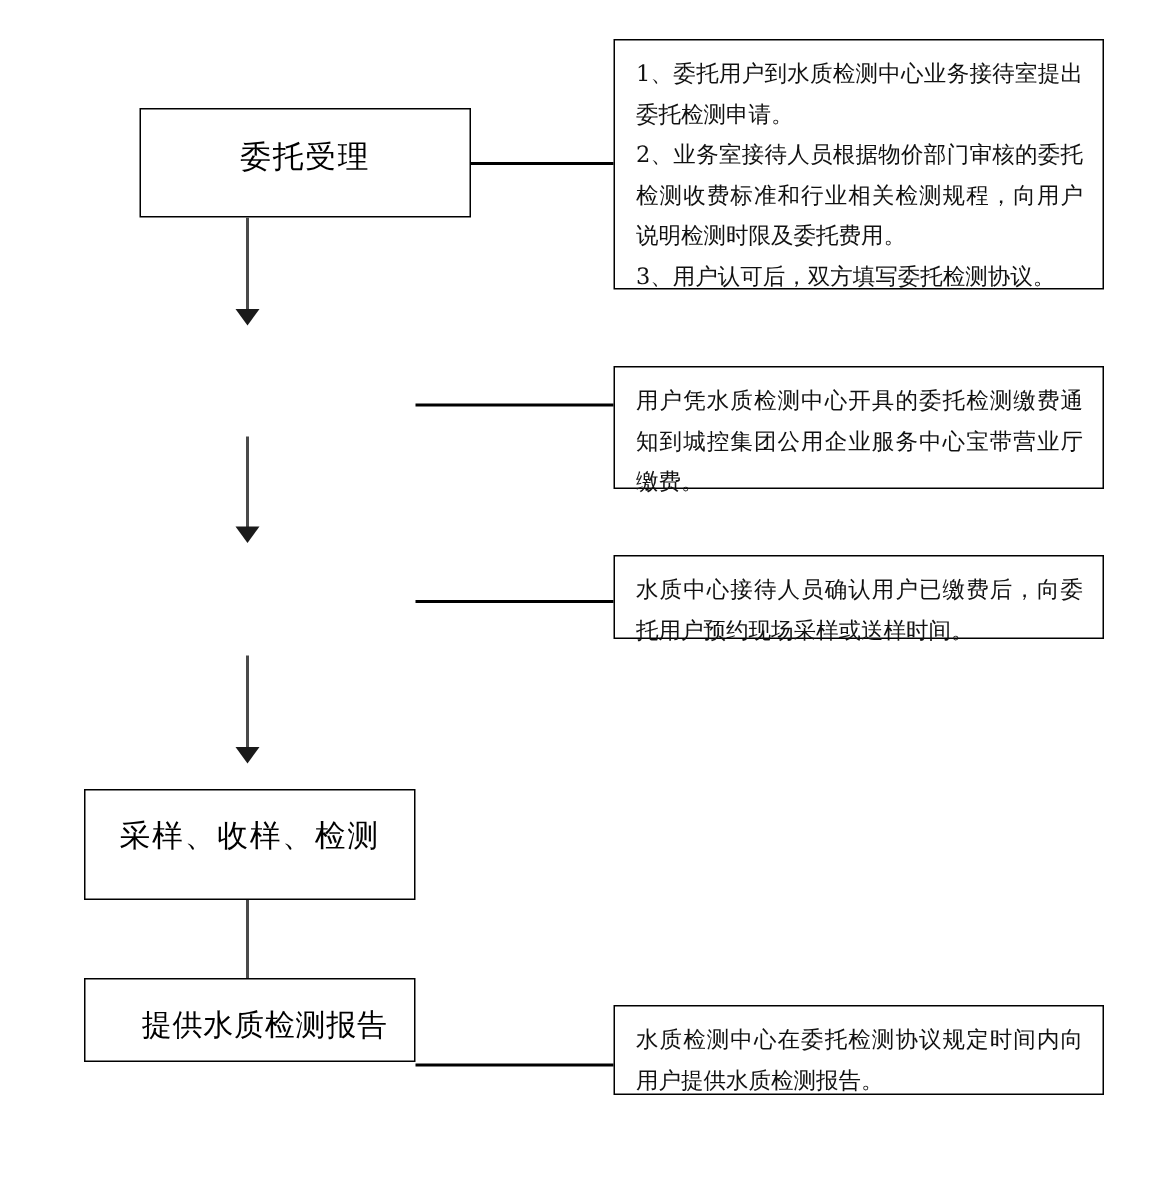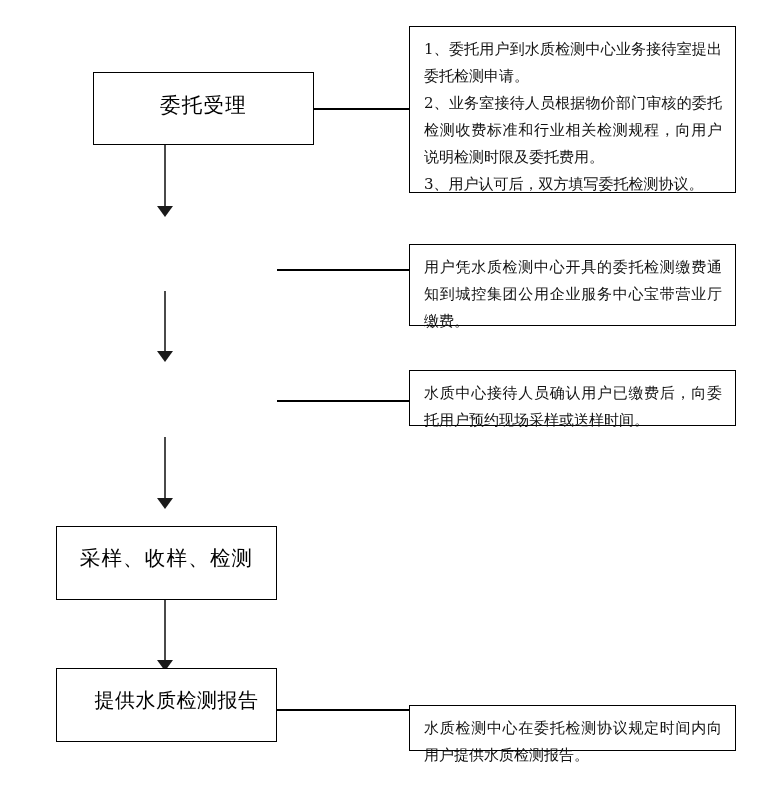--- a/index.html
+++ b/index.html
@@ -35,21 +35,21 @@
     line-height: 1;
     color: #000000;
     letter-spacing: 1.2px;
     white-space: nowrap;
   }
 
   .pb1 { top: 72px;  height: 73px; margin-left: 37px; }
   .pb2 { top: 218px; height: 73px; }
   .pb3 { top: 363px; height: 74px; }
   .pb4 { top: 510px; height: 74px; margin-top: 16px; }
-  .pb5 { top: 668px; height: 74px; padding-left: 20px; }
+  .pb5 { top: 652px; height: 56px; padding-left: 20px; }
 
   .pb1 .process-label { padding-top: 22px; }
   .pb2 .process-label { padding-top: 22px; }
   .pb3 .process-label { padding-top: 21px; font-size: 20px; letter-spacing: 0.5px; }
   .pb4 .process-label { padding-top: 21px; }
   .pb5 .process-label { padding-top: 21px; font-size: 20px; letter-spacing: 0.5px; }
 
   
   .note-box {
     position: absolute;
@@ -67,21 +67,21 @@
     color: #111111;
     text-align: justify;
     text-justify: inter-character;
     word-break: break-all;
     white-space: pre-wrap;
   }
 
   .nb1 { top: 26px;  height: 167px; }
   .nb2 { top: 226px; height: 82px; margin-top: 18px; }
   .nb3 { top: 370px; height: 56px; }
-  .nb4 { top: 705px; height: 46px; }
+  .nb4 { top: 670px; height: 60px; }
 
   
   .v-line {
     position: absolute;
     left: 164px;
     width: 2.2px;
     background: #4a4a4a;
   }
   .arrow-head {
     position: absolute;

